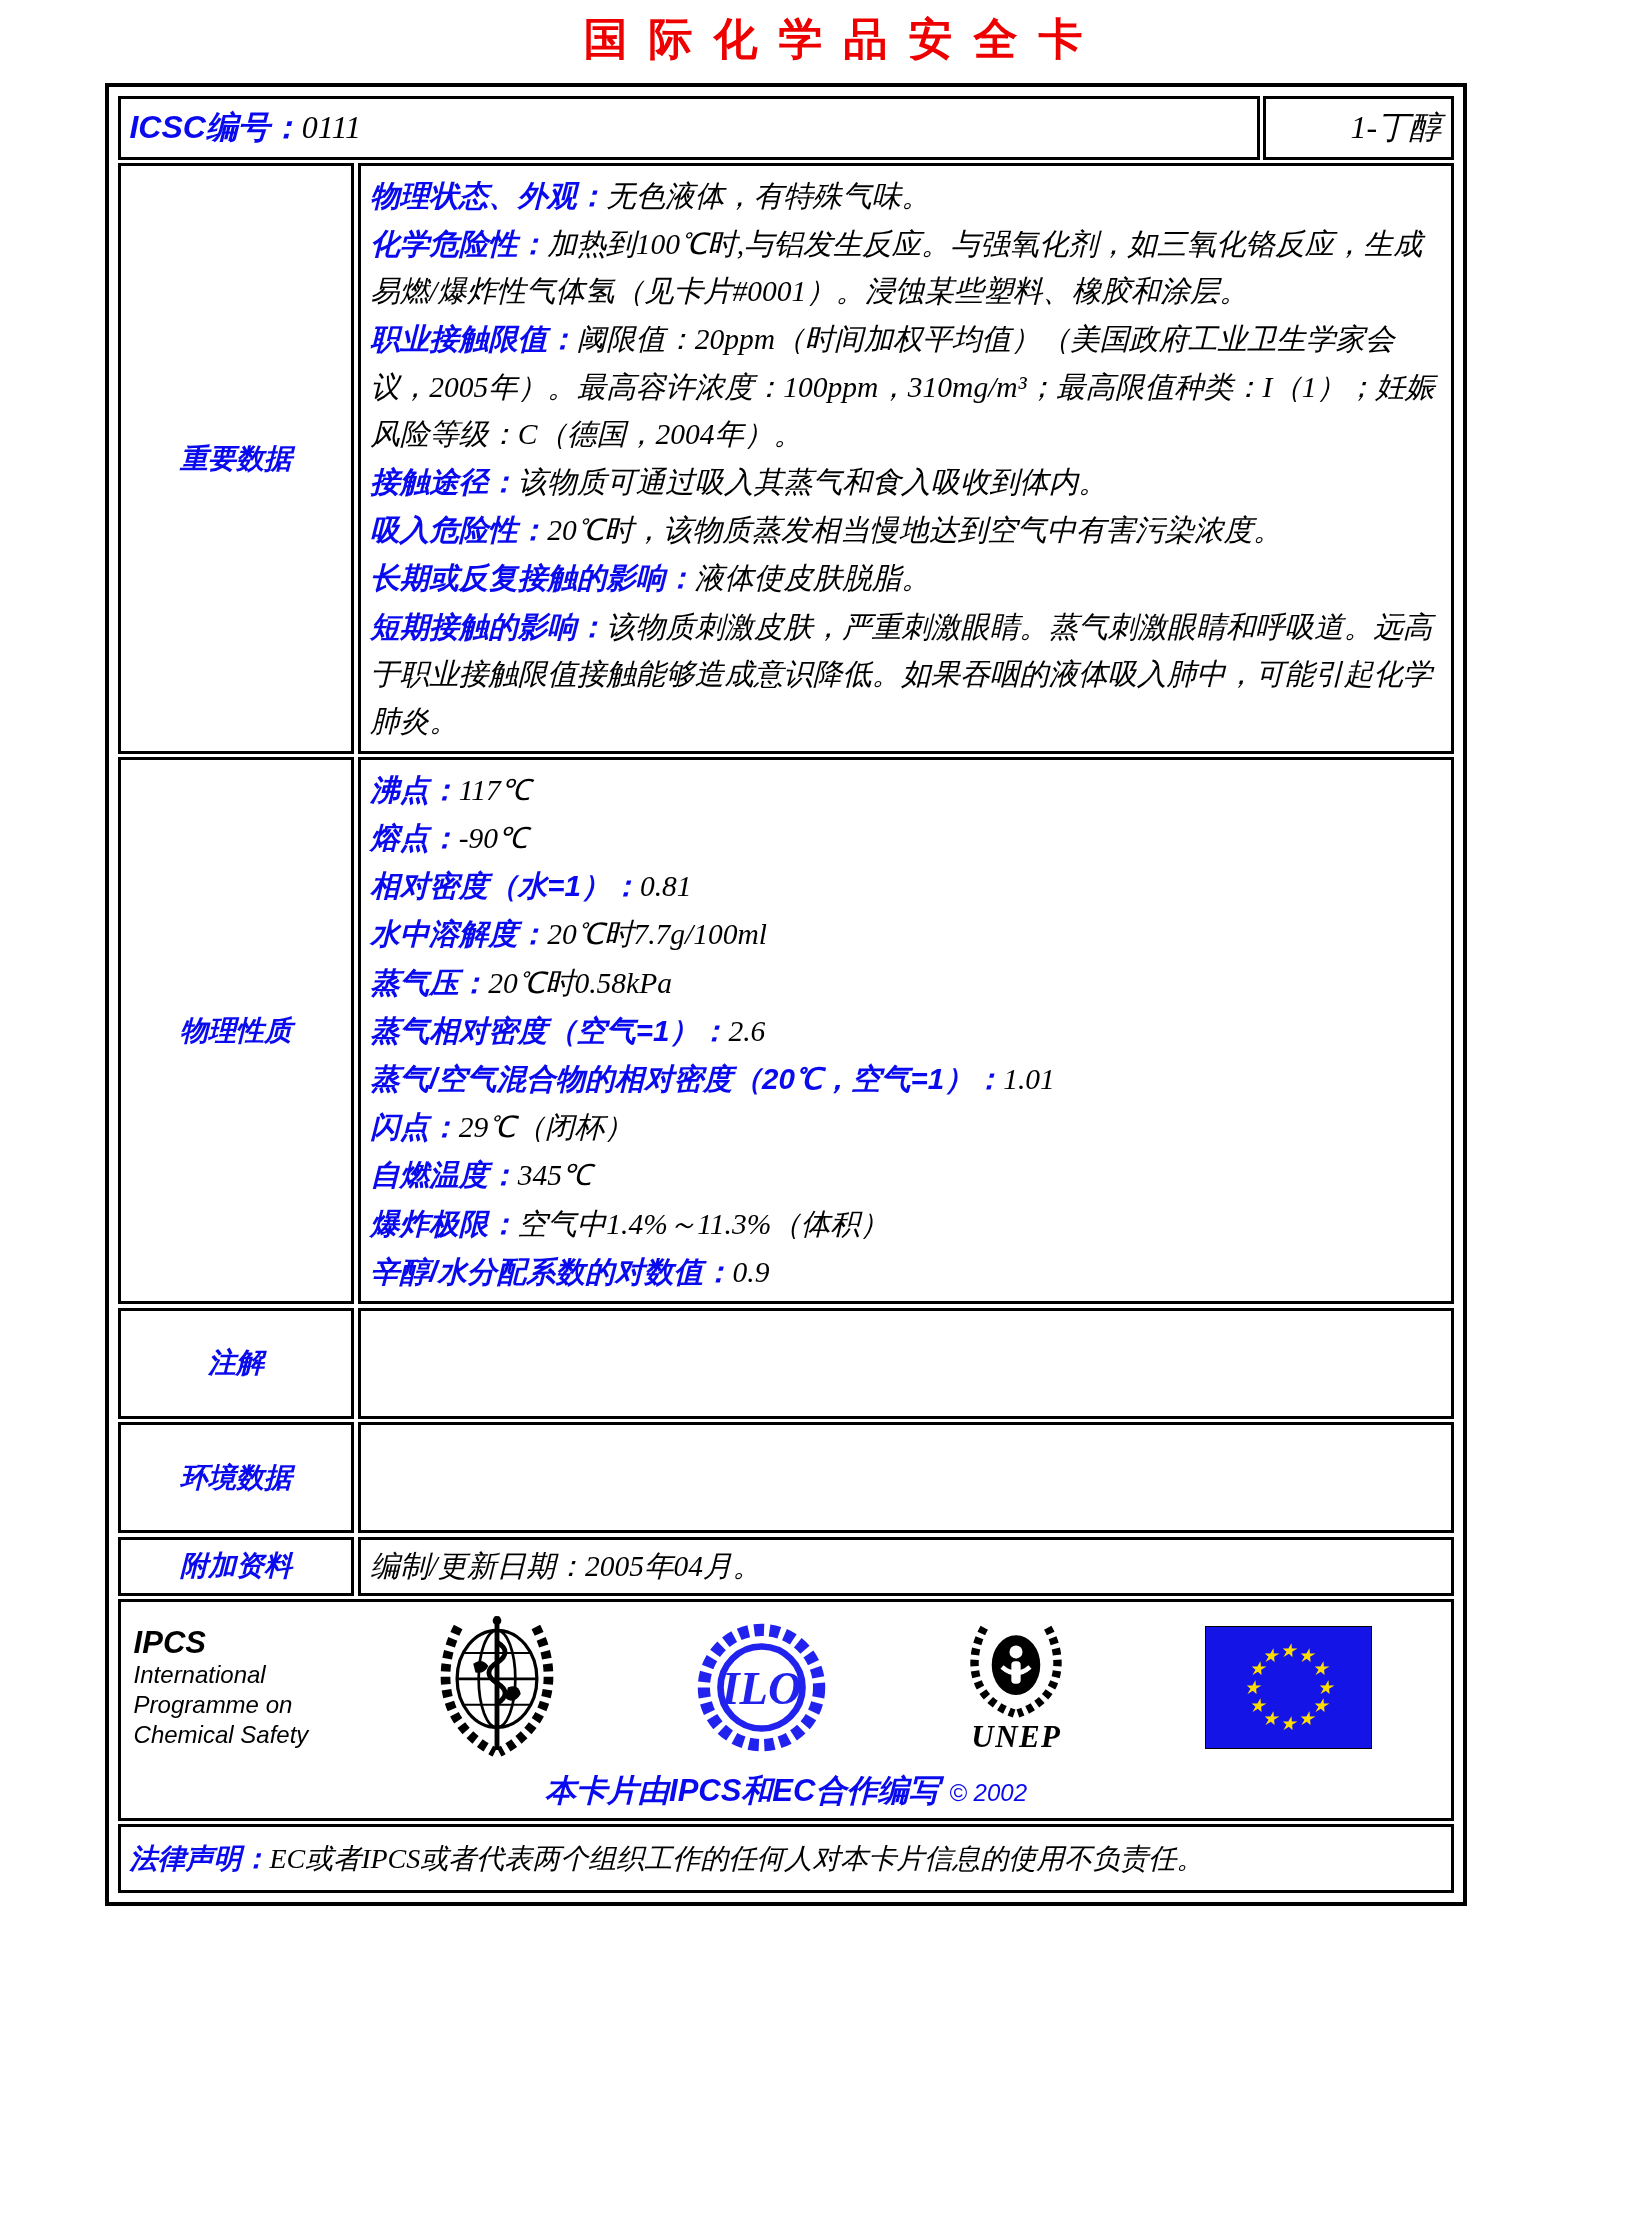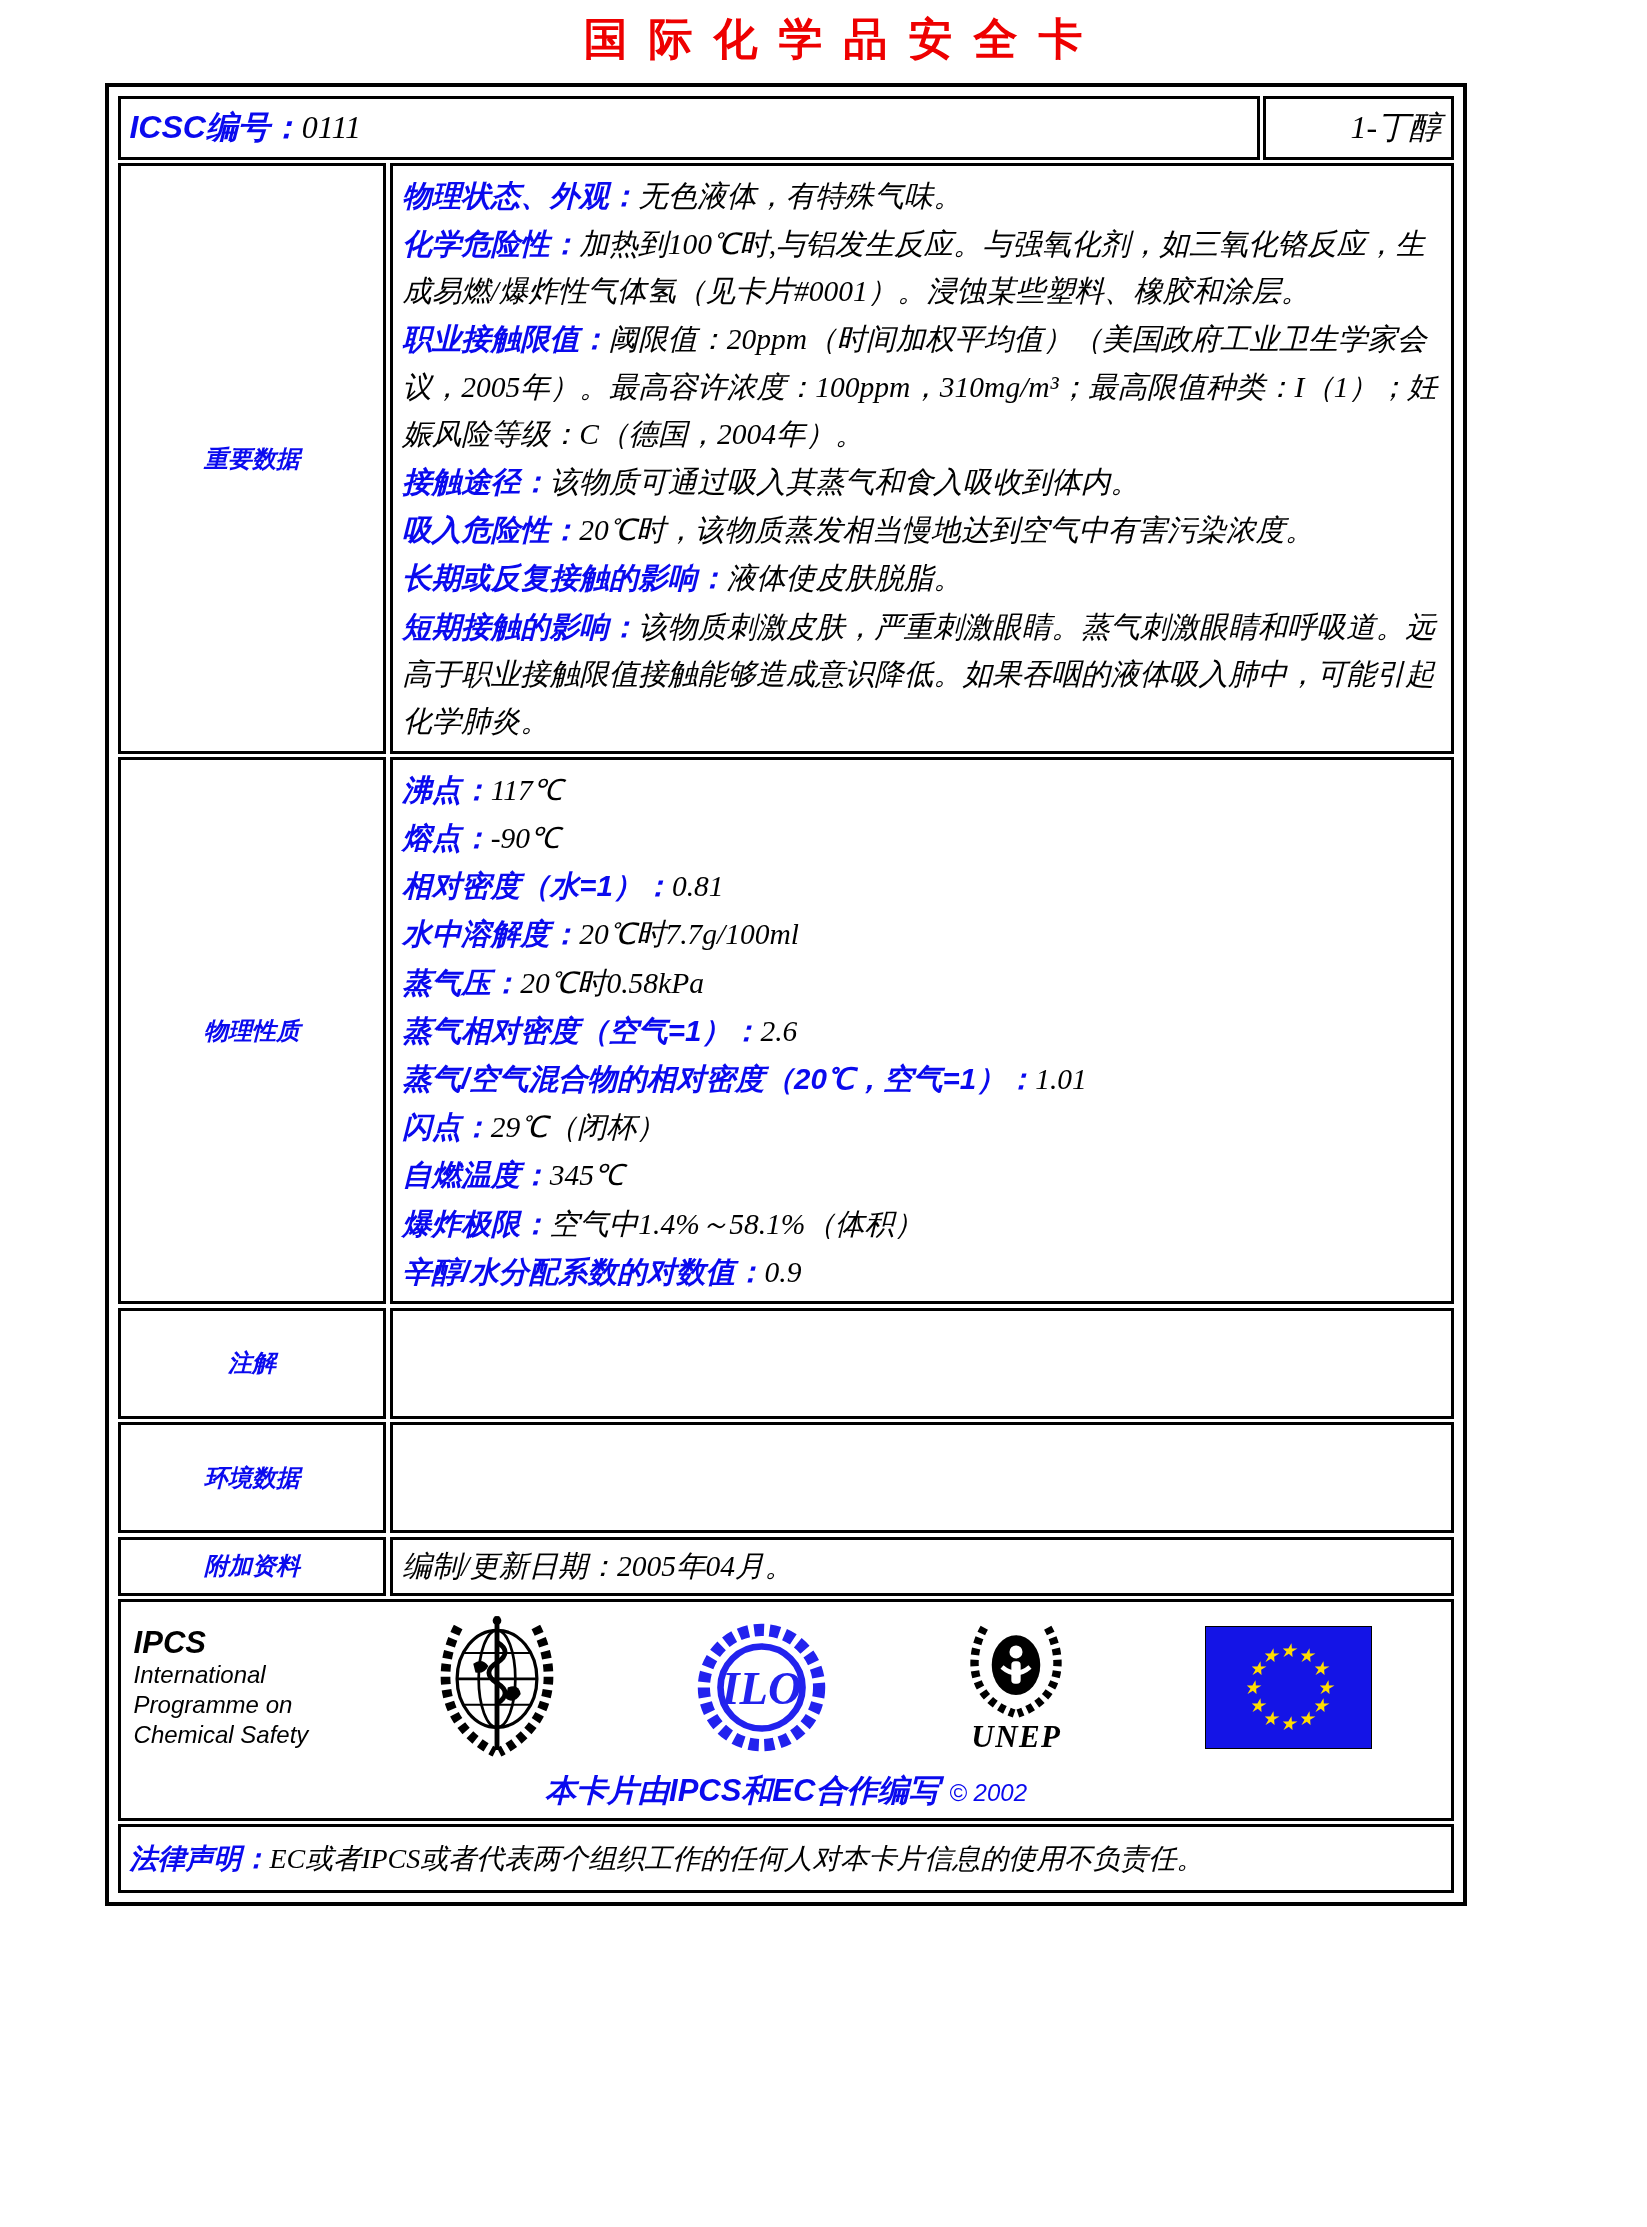--- a/index.html
+++ b/index.html
@@ -45,23 +45,23 @@
     font-family:"Liberation Serif", serif;
   }
   .blue-label {
     color:#0a0aee; font-weight:bold;
     font-family:"Liberation Sans", sans-serif;
   }
   .black-val { color:#000; font-family:"Liberation Serif", serif; }
 
   
   .label-cell {
-    width:268px; flex:none;
+    width:236px; flex:none;
     display:flex; align-items:center; justify-content:center;
-    font-size:24px; font-weight:bold; color:#0a0aee;
+    font-size:28px; font-weight:bold; color:#0a0aee;
     text-align:center;
   }
   
   .content-cell {
     flex:1;
     padding:5.6px 9.8px;
     font-size:29.5px;
     line-height:1.6;
     font-family:"Liberation Serif", serif;
     color:#000;
@@ -138,21 +138,21 @@
     <div class="cell content-cell">
       <div class="pline"><span class="blue-label">沸点：</span><span>117℃</span></div>
       <div class="pline"><span class="blue-label">熔点：</span><span>-90℃</span></div>
       <div class="pline"><span class="blue-label">相对密度（水=1）：</span><span>0.81</span></div>
       <div class="pline"><span class="blue-label">水中溶解度：</span><span>20℃时7.7g/100ml</span></div>
       <div class="pline"><span class="blue-label">蒸气压：</span><span>20℃时0.58kPa</span></div>
       <div class="pline"><span class="blue-label">蒸气相对密度（空气=1）：</span><span>2.6</span></div>
       <div class="pline"><span class="blue-label">蒸气/空气混合物的相对密度（20℃，空气=1）：</span><span>1.01</span></div>
       <div class="pline"><span class="blue-label">闪点：</span><span>29℃（闭杯）</span></div>
       <div class="pline"><span class="blue-label">自燃温度：</span><span>345℃</span></div>
-      <div class="pline"><span class="blue-label">爆炸极限：</span><span>空气中1.4%～58.1%（体积）</span></div>
+      <div class="pline"><span class="blue-label">爆炸极限：</span><span>空气中1.4%～11.3%（体积）</span></div>
       <div class="pline"><span class="blue-label">辛醇/水分配系数的对数值：</span><span>0.9</span></div>
     </div>
   </div>
 
   <div class="row">
     <div class="cell label-cell">注解</div>
     <div class="cell empty-cell"></div>
   </div>
 
   <div class="row">

